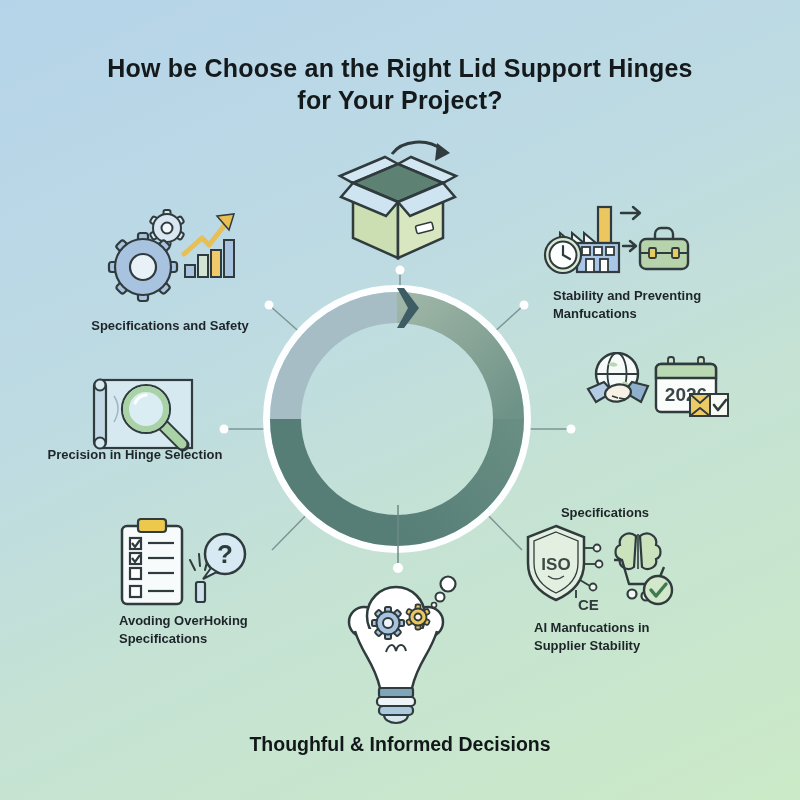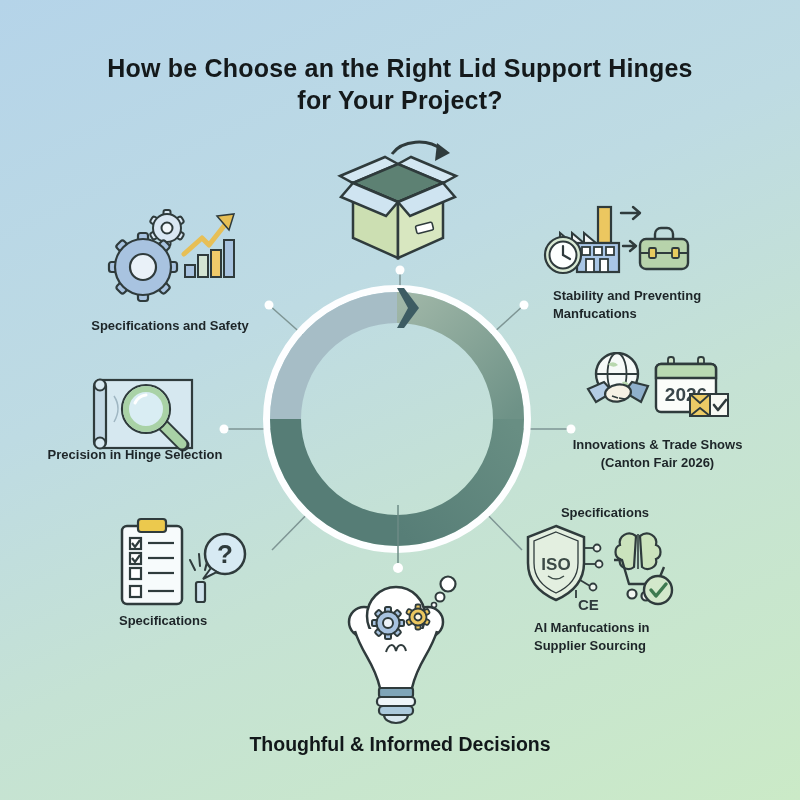--- a/index.html
+++ b/index.html
@@ -159,20 +159,21 @@
         <line x1="72" y1="44" x2="77" y2="54"></line>
         <line x1="81" y1="38" x2="82" y2="50"></line>
         <line x1="90" y1="42" x2="87" y2="54"></line>
       </g>
       <circle cx="107" cy="38" r="20" fill="#d7eaf3" stroke="#2f3b3c" stroke-width="2.5"></circle>
       <polygon points="93,52 85,63 99,56" fill="#d7eaf3" stroke="#2f3b3c" stroke-width="2"></polygon>
       <text x="107" y="47" text-anchor="middle" font-size="26" font-weight="bold" fill="#2f3b3c">?</text>
     </svg>
   </div>
   <div class="lbl" style="left:119px;top:612px;width:170px;">
+    <div>Avoding OverHoking</div>
     <div>Specifications</div>
   </div>
 
   <div class="icon" style="left:543px;top:203px;">
     <svg width="150" height="72" viewBox="0 0 150 72">
       <rect x="55" y="4" width="13" height="36" fill="#ecc760" stroke="#2f3b3c" stroke-width="2.2"></rect>
       <path d="M17,40 L17,30 L29,40 L29,30 L41,40 L41,30 L53,40 Z" fill="#f4f8f8" stroke="#2f3b3c" stroke-width="2"></path>
       <rect x="34" y="40" width="42" height="29" fill="#a9c6e6" stroke="#2f3b3c" stroke-width="2.2"></rect>
       <g fill="#ffffff" stroke="#2f3b3c" stroke-width="1.8">
         <rect x="39" y="44" width="8" height="8"></rect>
@@ -214,24 +215,20 @@
       <polygon points="2,37 18,30 27,40 10,50" fill="#b3cce4" stroke="#2f3b3c" stroke-width="2.2"></polygon>
       <polygon points="62,34 46,30 38,40 55,50" fill="#8fb0cc" stroke="#2f3b3c" stroke-width="2.2"></polygon>
       <ellipse cx="32" cy="41" rx="13" ry="8.5" fill="#f6f1e4" stroke="#2f3b3c" stroke-width="2.2" transform="rotate(-8 32 41)"></ellipse>
       <path d="M26,44 l6,2 M33,46 l6,1" stroke="#2f3b3c" stroke-width="1.5" fill="none"></path>
       <rect x="104" y="42" width="20" height="22" fill="#eccb66" stroke="#2f3b3c" stroke-width="2"></rect>
       <path d="M104,42 l10,9 l10,-9 M104,64 l10,-8 l10,8" stroke="#2f3b3c" stroke-width="1.8" fill="none"></path>
       <rect x="124" y="42" width="18" height="22" fill="#f7f9f3" stroke="#2f3b3c" stroke-width="2"></rect>
       <path d="M128,53 l4,5 l8,-10" stroke="#2f3b3c" stroke-width="2.6" fill="none" stroke-linecap="round" stroke-linejoin="round"></path>
     </svg>
   </div>
-  <div class="lbl center" style="left:550px;top:436px;width:215px;">
-    <div>Innovations &amp; Trade Shows</div>
-    <div>(Canton Fair 2026)</div>
-  </div>
 
   <div class="lbl center" style="left:520px;top:504px;width:170px;">Specifications</div>
   <div class="icon" style="left:526px;top:520px;">
     <svg width="152" height="92" viewBox="0 0 152 92">
       <g stroke="#2f3b3c" stroke-width="1.8" fill="#eef5ef">
         <path d="M56,28 h12" fill="none"></path>
           <circle cx="71" cy="28" r="3.5"></circle>
         <path d="M56,44 h14" fill="none"></path>
           <circle cx="73" cy="44" r="3.5"></circle>
         <path d="M54,60 l10,6" fill="none"></path>
@@ -250,21 +247,21 @@
       <line x1="112" y1="14" x2="112" y2="49" stroke="#2f3b3c" stroke-width="1.6"></line>
       <path d="M88,40 h8 l7,24 h28 l7,-17" fill="none" stroke="#2f3b3c" stroke-width="2.4" stroke-linejoin="round"></path>
       <circle cx="106" cy="74" r="4.5" fill="#f2f7f2" stroke="#2f3b3c" stroke-width="2.2"></circle>
       <circle cx="120" cy="76" r="4.5" fill="#f2f7f2" stroke="#2f3b3c" stroke-width="2.2"></circle>
       <circle cx="132" cy="70" r="14" fill="#d3e8cb" stroke="#2f3b3c" stroke-width="2.4"></circle>
       <path d="M125,70 l5,6 l10,-12" fill="none" stroke="#3f7a50" stroke-width="3.5" stroke-linecap="round" stroke-linejoin="round"></path>
     </svg>
   </div>
   <div class="lbl" style="left:534px;top:619px;width:170px;">
     <div>AI Manfucations in</div>
-    <div>Supplier Sourcing</div>
+    <div>Supplier Stability</div>
   </div>
 
   <div class="icon" style="left:342px;top:574px;">
     <svg width="116" height="152" viewBox="0 0 116 152">
       <defs>
         <rect id="tC" x="-3" y="-16" width="6" height="7" rx="1.5"></rect>
         <rect id="tD" x="-2.5" y="-12.5" width="5" height="6" rx="1.5"></rect>
       </defs>
       <circle cx="106" cy="10" r="7.5" fill="#ffffff" stroke="#2f3b3c" stroke-width="2.2"></circle>
       <circle cx="98" cy="23" r="4.5" fill="#ffffff" stroke="#2f3b3c" stroke-width="2"></circle>

